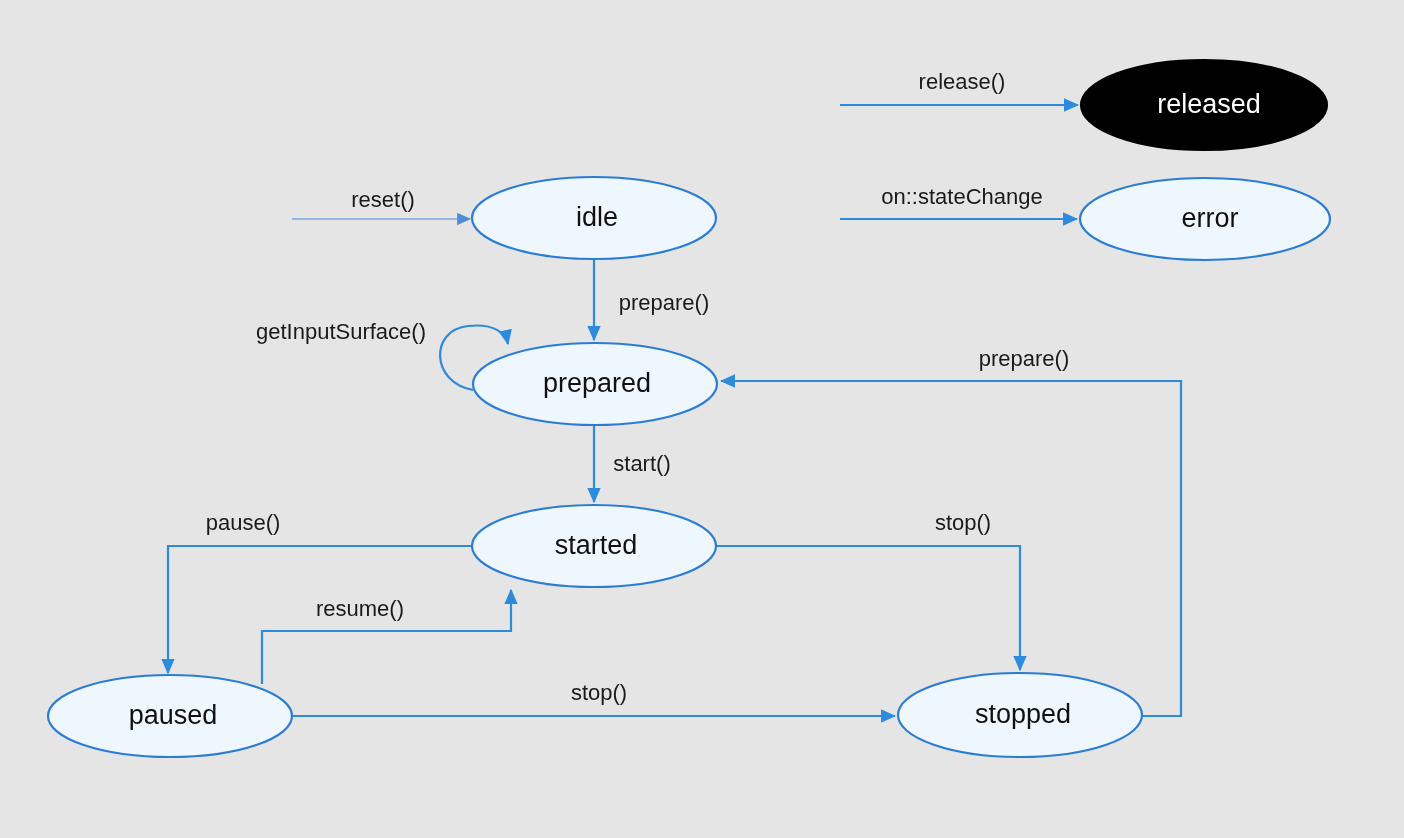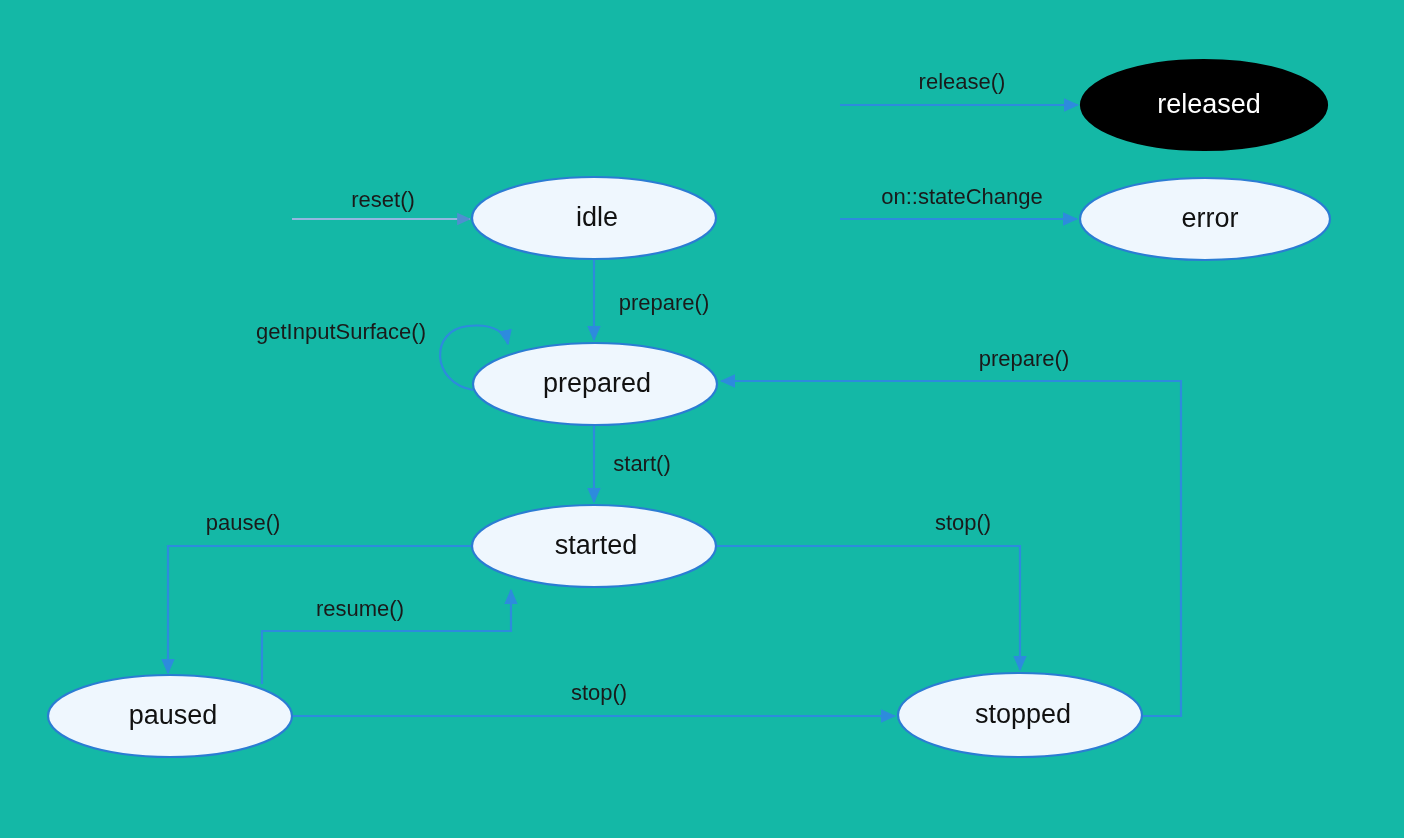--- a/index.html
+++ b/index.html
@@ -7,21 +7,21 @@
     padding: 0;
     background: #ffffff;
   }
   body {
     font-family: "Liberation Sans", sans-serif;
   }
   #canvas {
     position: relative;
     width: 1404px;
     height: 838px;
-    background: #14b8a6;
+    background: #e5e5e5;
     overflow: hidden;
   }
   svg#diagram {
     position: absolute;
     left: 0;
     top: 0;
     width: 1404px;
     height: 838px;
     display: block;
   }

